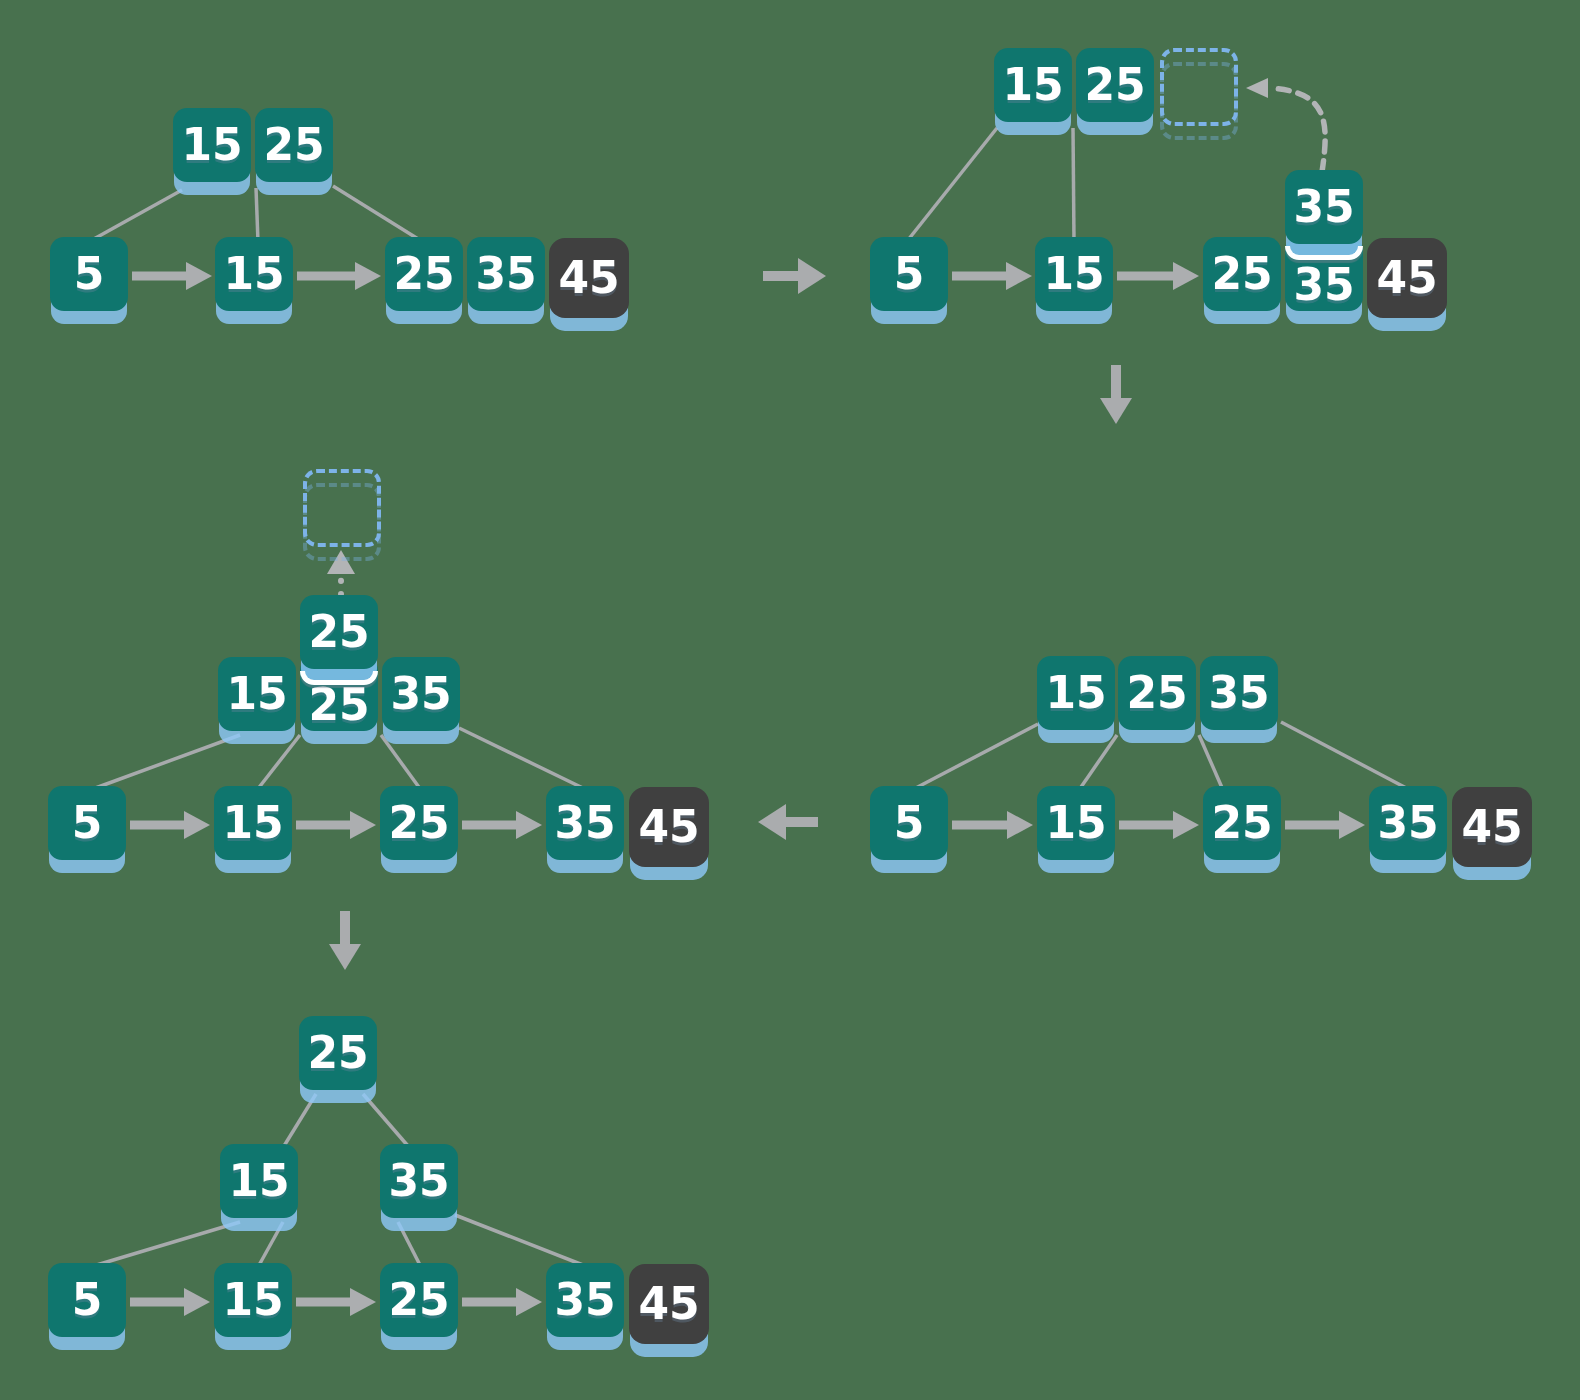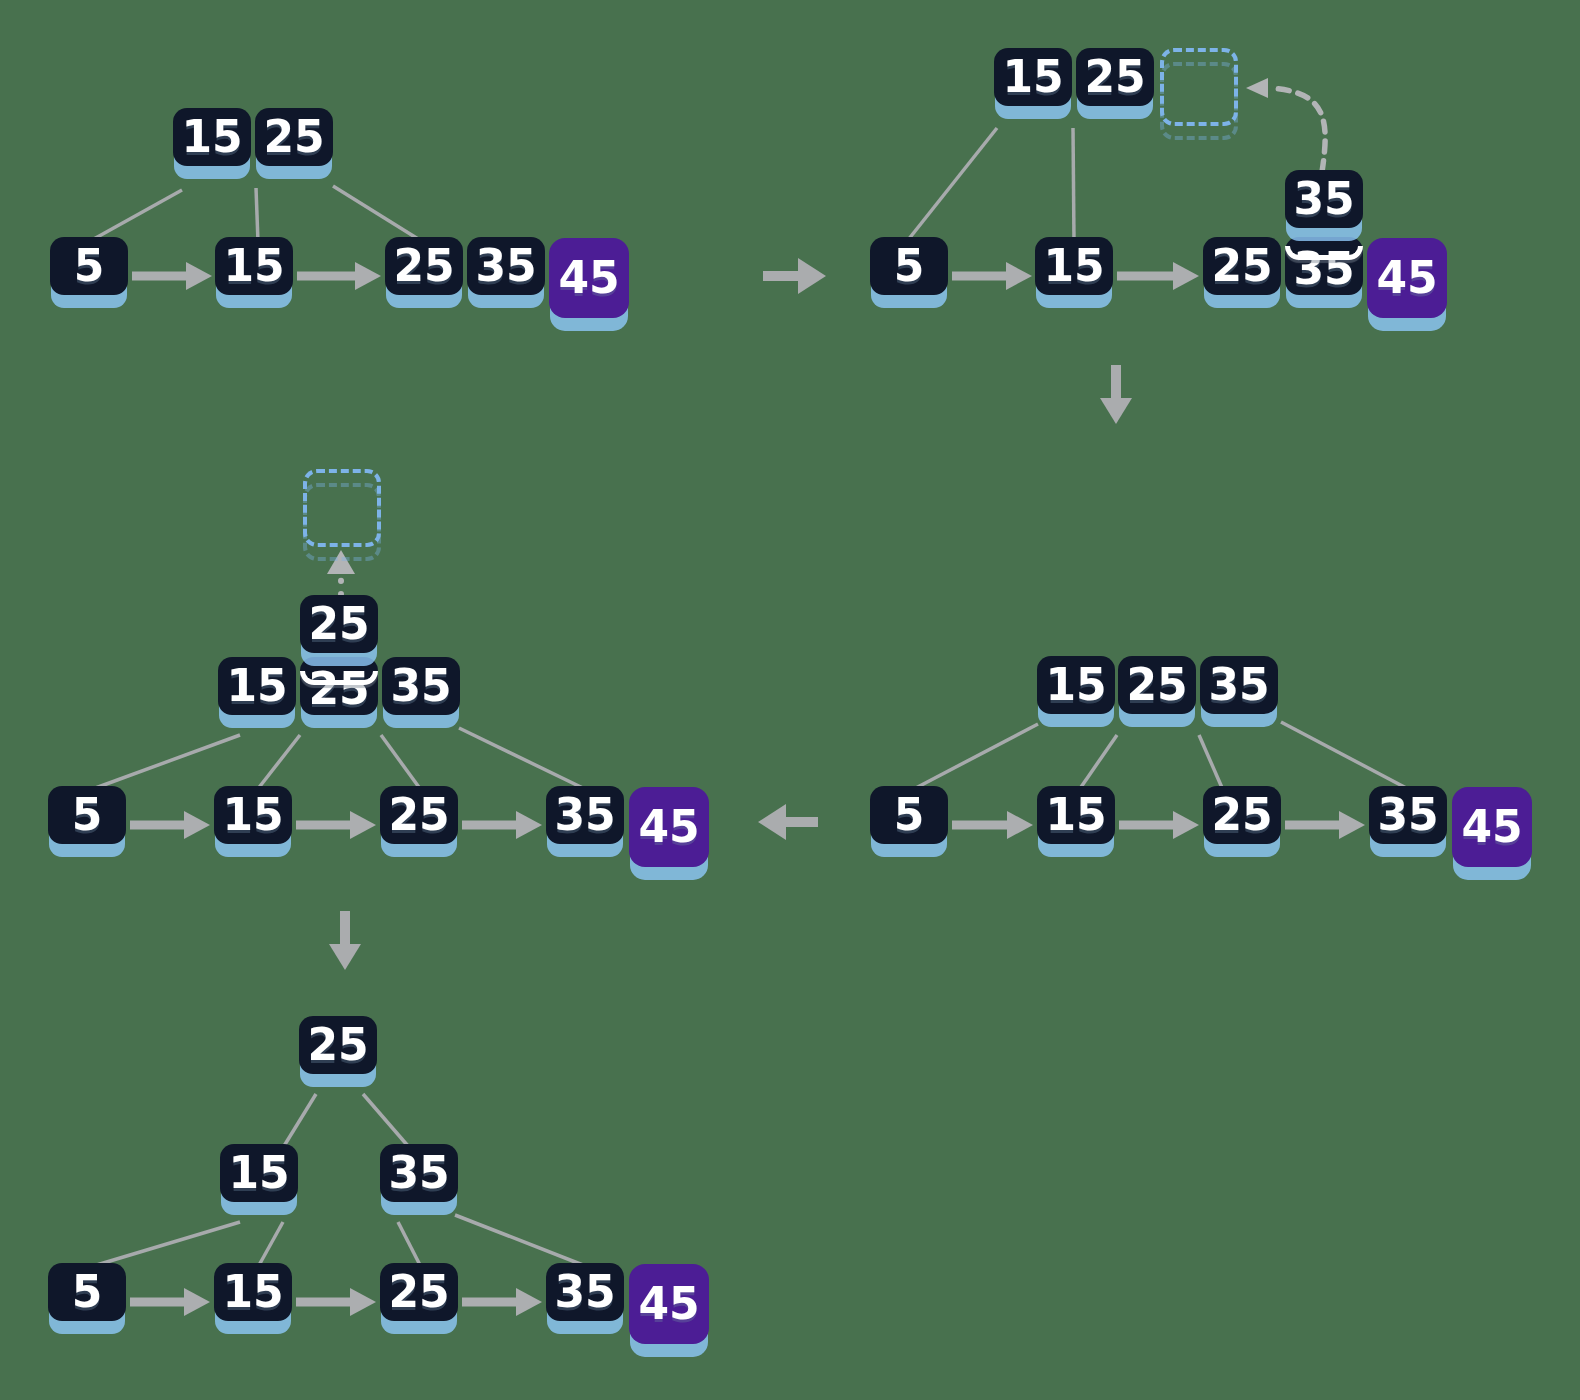--- a/index.html
+++ b/index.html
@@ -1,24 +1,24 @@
 <!DOCTYPE html>
 <html><head>
 <meta charset="utf-8">
 <style>
   html,body{margin:0;padding:0;background:#48714e;}
   .canvas{position:relative;width:1580px;height:1400px;background:#48714e;overflow:hidden;
           font-family:"DejaVu Sans","Liberation Sans",sans-serif;}
   svg.wires{position:absolute;left:0;top:0;z-index:1;}
-  .node{position:absolute;width:78px;height:58px;border-radius:14px;background:#0f172a;
+  .node{position:absolute;width:78px;height:74px;border-radius:14px;background:#0f766e;
         color:#fff;display:flex;align-items:center;justify-content:center;
         font-size:44px;font-weight:700;line-height:1;z-index:2;box-sizing:border-box;
         box-shadow:0 14px 0 -1px rgba(142,201,250,0.8);
         text-shadow:0 3px 0 rgba(110,135,160,0.35);}
-  .purple{background:#4c1d95;width:80px;height:80px;border-radius:16px;}
+  .purple{background:#404040;width:80px;height:80px;border-radius:16px;}
   .rising{z-index:3;}
   .text-low{align-items:flex-end;padding-bottom:4px;}
   .bracket{position:absolute;width:78px;height:14px;z-index:4;box-sizing:border-box;
            border:5px solid #ffffff;border-top:none;border-radius:0 0 16px 16px;
            box-shadow:0 3px 1px rgba(120,130,145,0.45);}
   .ghost{position:absolute;width:78px;height:78px;box-sizing:border-box;z-index:2;
          border:4px dashed #7db3e8;border-radius:14px;}
   .ghost-shadow{border-color:rgba(125,179,232,0.38);z-index:1;}
 </style>
 </head>

